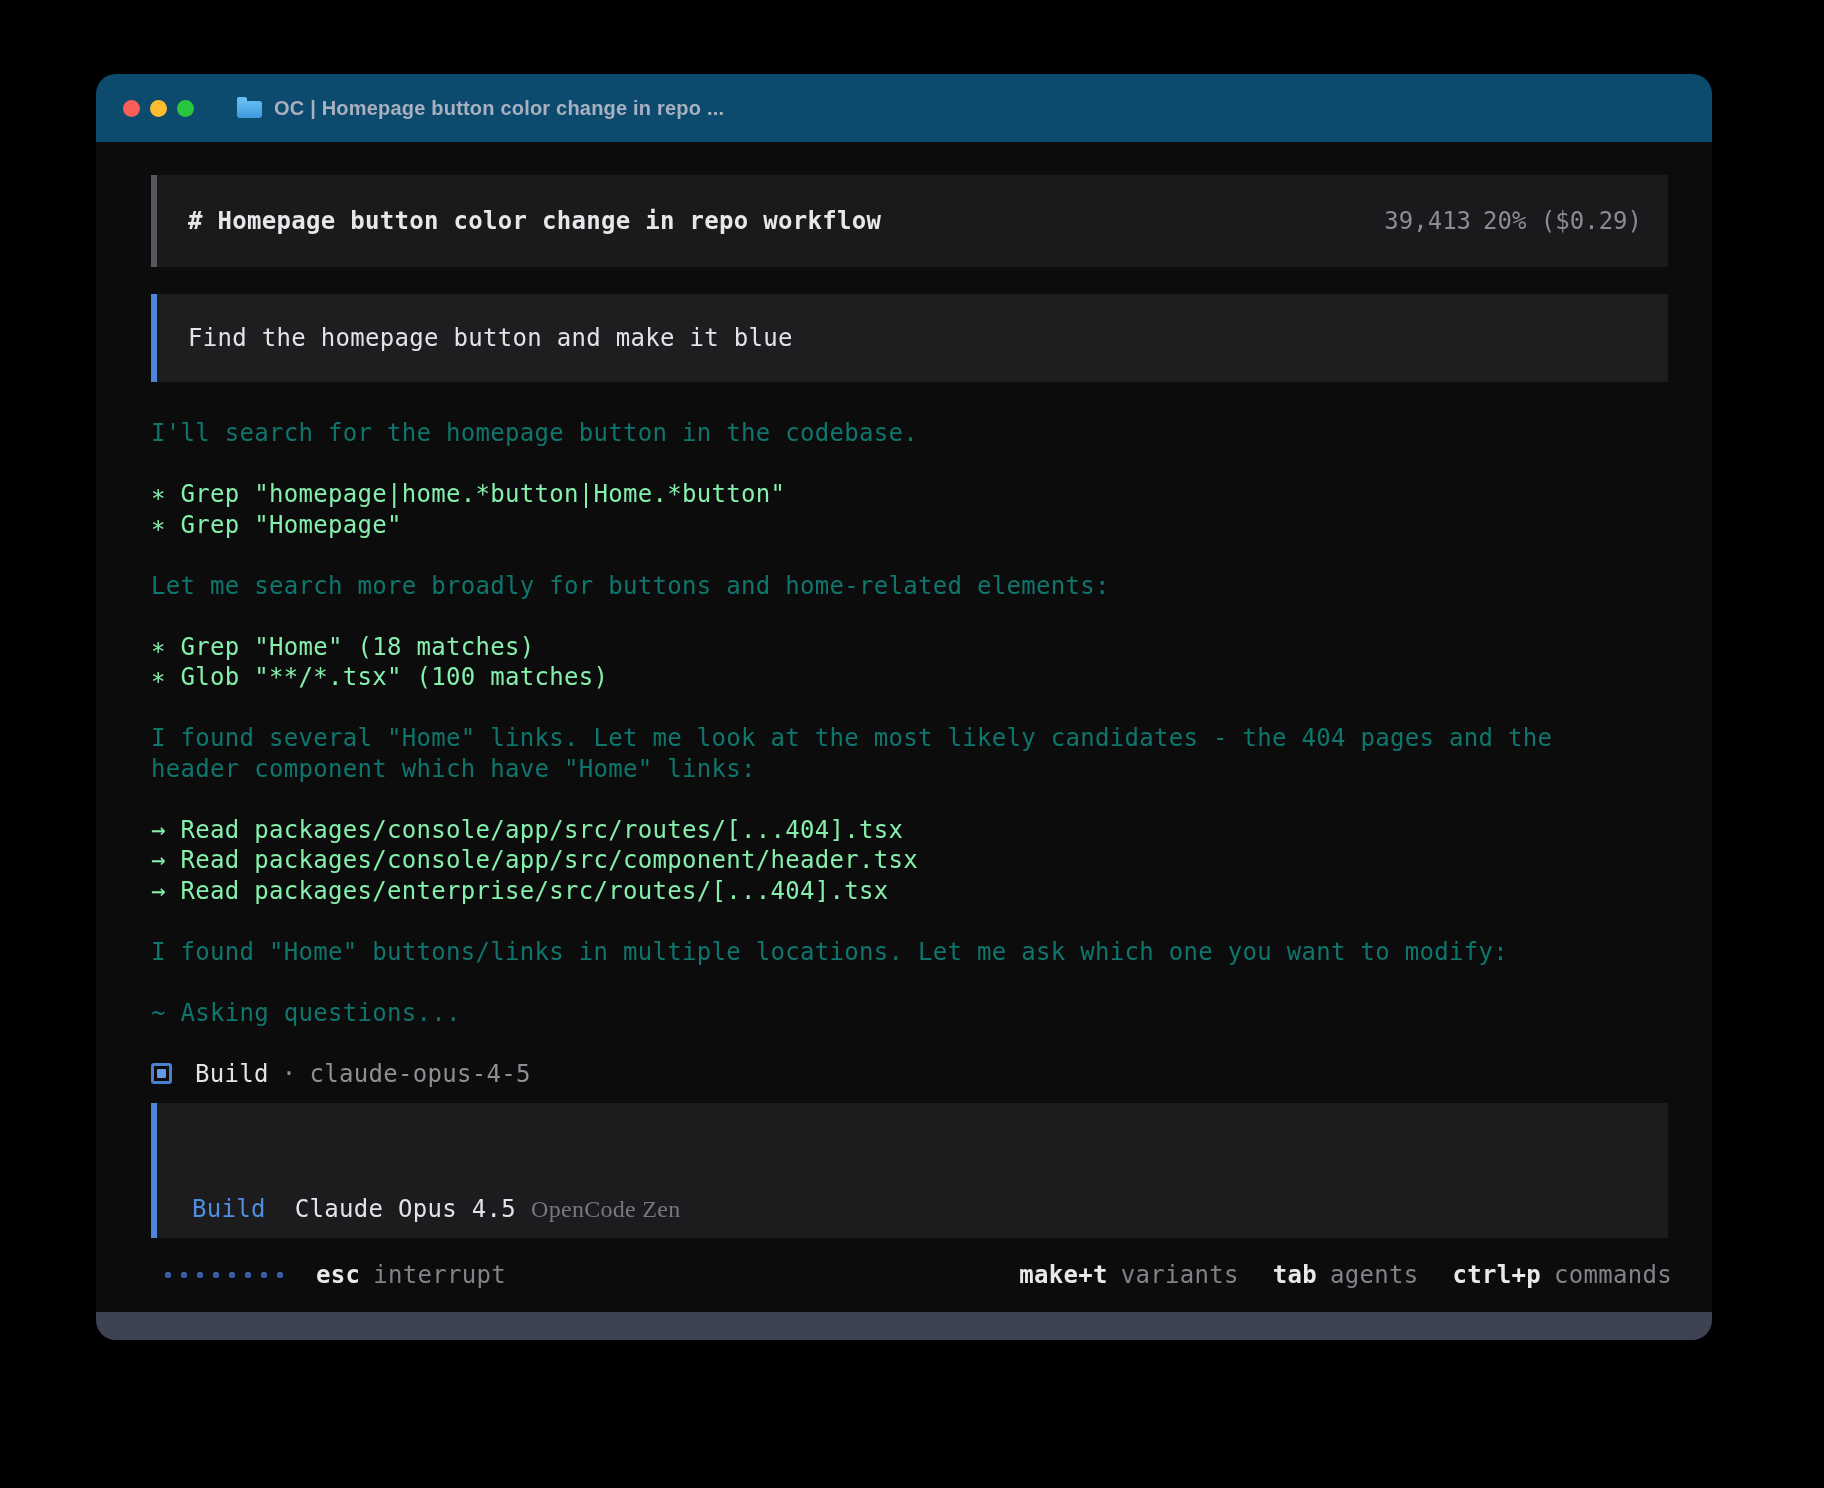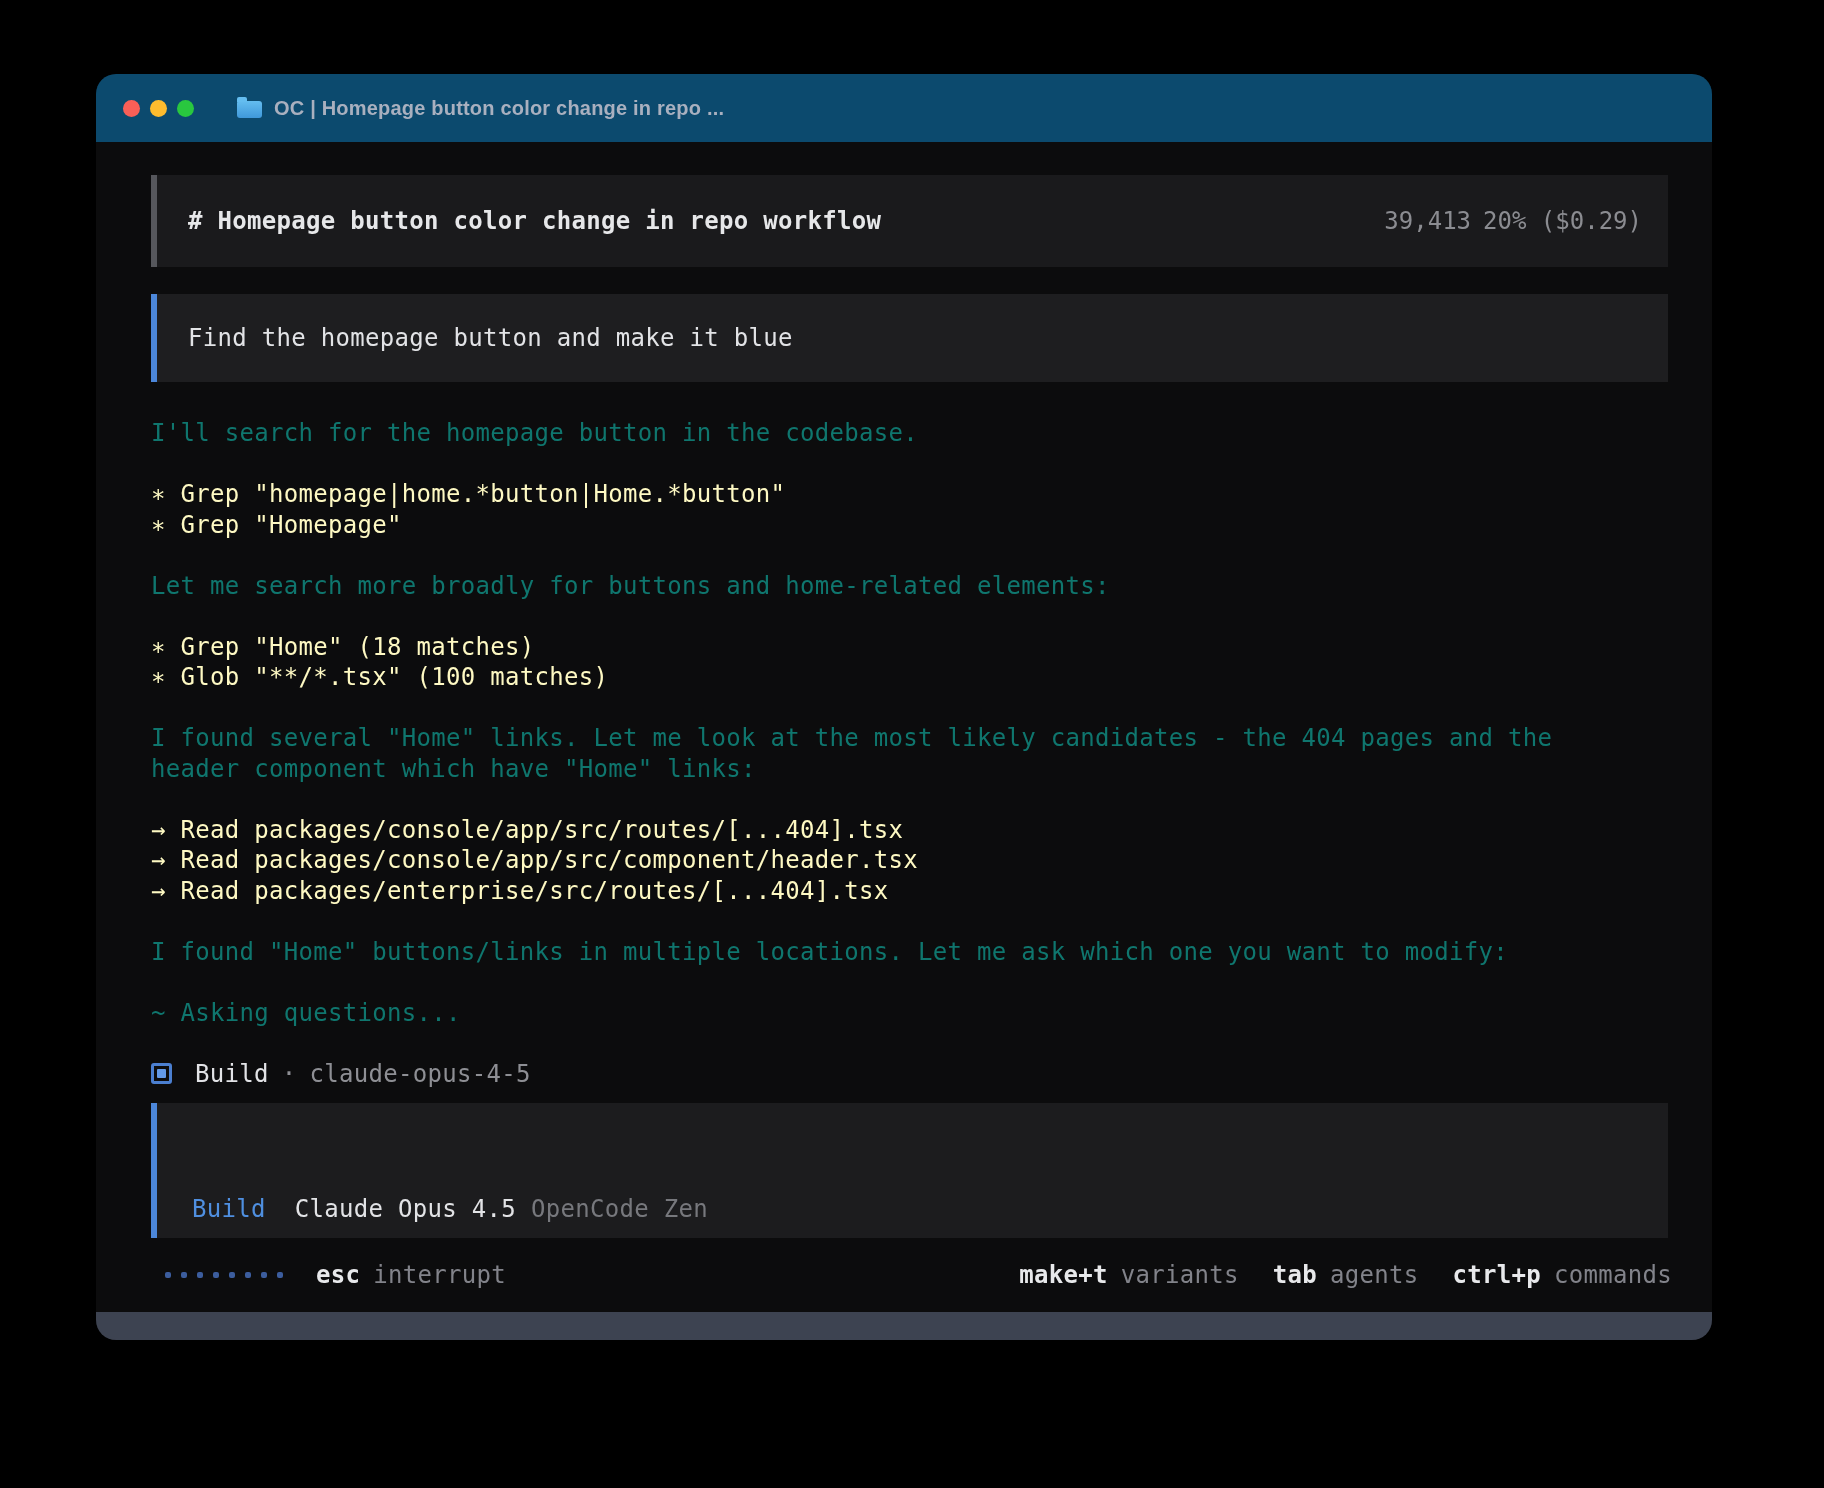--- a/index.html
+++ b/index.html
@@ -38,39 +38,39 @@
   .panel-header { height:92px; background:#1a1a1c; justify-content:space-between; }
   .h-title { font-weight:700; font-size:24px; color:#e6e7e9; letter-spacing:.3px; }
   .h-stats { display:flex; gap:12px; font-size:24px; color:#8b8c91; }
 
   .panel-user { height:88px; margin-top:27px; border-left-color:#4c87da; background:#1e1e20; }
   .u-text { font-size:24px; color:#e2e3e6; letter-spacing:.3px; }
 
   .transcript { margin-top:36px; font-size:24px; line-height:30.5px; letter-spacing:.3px; }
   .block { margin-bottom:30.5px; }
   .tp { color:#0f766e; }
-  .tg { color:#fef9c3; }
+  .tg { color:#86efac; }
 
   .agent-row { display:flex; align-items:center; height:30.5px; }
   .agent-icon { width:21px; height:21px; border:3px solid #4b7fd0; border-radius:3px;
     display:flex; align-items:center; justify-content:center; margin-right:23px; }
   .agent-icon i { display:block; width:9px; height:9px; background:#639ae8; border-radius:1px; }
   .agent-name { color:#e2e3e6; }
   .agent-sep { color:#8e8f94; margin:0 13px; }
   .agent-model { color:#8e8f94; }
 
   
   .inputbox { margin-top:14px; height:135px; border-left:6px solid #4c87da; background:#1c1c1e;
     padding:22px 0 0 35px; position:relative; }
   .cursor { width:17px; height:34px; background:#eaeaea; border-radius:1px; }
   .input-meta { position:absolute; left:35px; bottom:15px; display:flex; align-items:baseline;
     font-size:24px; letter-spacing:.3px; }
   .im-mode { color:#4f8fe0; }
   .im-model { color:#e2e3e6; margin-left:29px; }
-  .im-provider { color:#77787d; margin-left:15px; }
+  .im-provider { color:#77787d; margin-left:15px;font-family:Liberation Serif, serif; }
 
   
   .footer { height:74px; display:flex; align-items:center; justify-content:space-between;
     padding:0 40px 0 69px; font-size:24px; letter-spacing:.3px; }
   .f-left { display:flex; align-items:center; }
   .dots { display:flex; gap:10px; margin-right:33px; }
   .dot { width:6px; height:6px; background:#3c5d9d; border-radius:2px; }
   .key { color:#e8e9eb; font-weight:700; }
   .lbl { color:#82838a; margin-left:13px; }
   .f-right { display:flex; align-items:center; }

